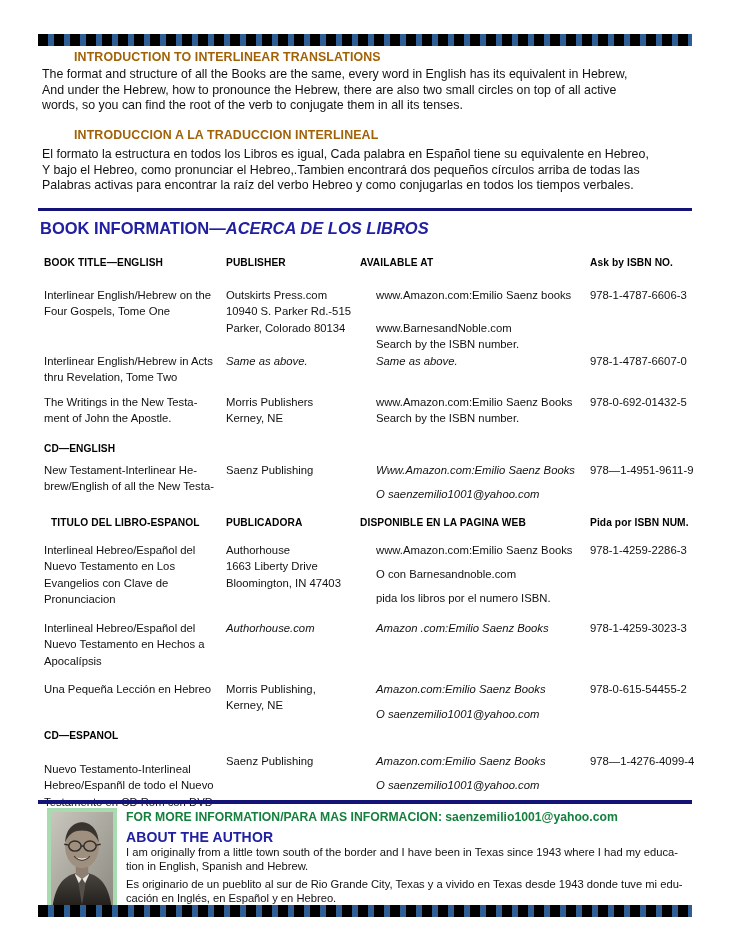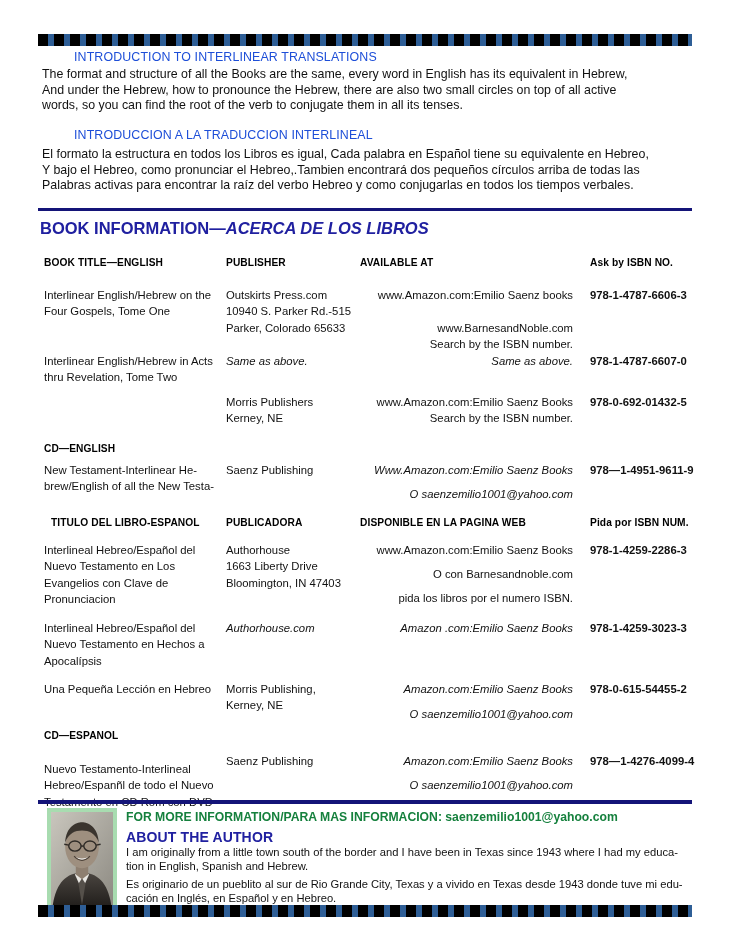--- a/index.html
+++ b/index.html
@@ -33,22 +33,22 @@
       linear-gradient(to right, #000000 0px, #000000 10px, #2e5e96 10px, #2e5e96 16px);
     background-size: 16px 12px;
     background-repeat: repeat-x;
   }
   .checker-top { top: 34px; }
   .checker-bottom { top: 905px; }
 
   
   .blue-head {
     position: absolute;
-    color: #1d4ed8;
-    font-weight: normal;
+    color: #a16207;
+    font-weight: bold;
     letter-spacing: 0.01em;
     padding-left: 32px;
   }
 
   .body-par {
     position: absolute;
     color: #111111;
     font-size: 12.4px;
     line-height: 15.6px;
     white-space: pre-line;
@@ -97,22 +97,22 @@
     font-size: 10.2px;
     font-weight: bold;
     color: #000;
     white-space: nowrap;
     letter-spacing: 0.01em;
   }
 
   
   .c-title { left: 44px;  width: 178px; }
   .c-pub   { left: 226px; width: 128px; }
-  .c-avail { left: 348px; width: 225px; text-align: right; }
-  .c-isbn  { left: 590px; width: 135px; font-weight: bold; }
+  .c-avail { left: 376px; width: 225px; }
+  .c-isbn  { left: 590px; width: 135px; }
 
   
   .footer-bar {
     position: absolute;
     left: 38px;
     top: 800px;
     width: 654px;
     height: 4px;
     background: #141478;
   }
@@ -183,32 +183,34 @@
 
   <div class="tbl-head" style="left:44px;  top:257px;">BOOK TITLE—ENGLISH</div>
   <div class="tbl-head" style="left:226px; top:257px;">PUBLISHER</div>
   <div class="tbl-head" style="left:360px; top:257px;">AVAILABLE AT</div>
   <div class="tbl-head" style="left:590px; top:257px;">Ask by ISBN NO.</div>
 
   <div class="cell c-title" style="top:287px;">Interlinear English/Hebrew on the
 Four Gospels, Tome One</div>
   <div class="cell c-pub" style="top:287px;">Outskirts Press.com
 10940 S. Parker Rd.-515
-Parker, Colorado 65633</div>
+Parker, Colorado 80134</div>
   <div class="cell c-avail" style="top:287px;">www.Amazon.com:Emilio Saenz  books</div>
   <div class="cell c-avail" style="top:320px;">www.BarnesandNoble.com
 Search by the ISBN number.</div>
   <div class="cell c-isbn" style="top:287px;">978-1-4787-6606-3</div>
 
   <div class="cell c-title" style="top:353px;">Interlinear English/Hebrew in Acts
 thru Revelation, Tome Two</div>
   <div class="cell c-pub ital" style="top:353px;">Same as above.</div>
   <div class="cell c-avail ital" style="top:353px;">Same as above.</div>
   <div class="cell c-isbn" style="top:353px;">978-1-4787-6607-0</div>
 
+  <div class="cell c-title" style="top:394px;">The Writings in the New Testa-
+ment of John the Apostle.</div>
   <div class="cell c-pub" style="top:394px;">Morris Publishers
 Kerney, NE</div>
   <div class="cell c-avail" style="top:394px;">www.Amazon.com:Emilio Saenz Books
 Search by the ISBN number.</div>
   <div class="cell c-isbn" style="top:394px;">978-0-692-01432-5</div>
 
   <div class="cat" style="left:44px; top:443px;">CD—ENGLISH</div>
 
   <div class="cell c-title" style="top:462px;">New Testament-Interlinear He-
 brew/English of all the New Testa-</div>

